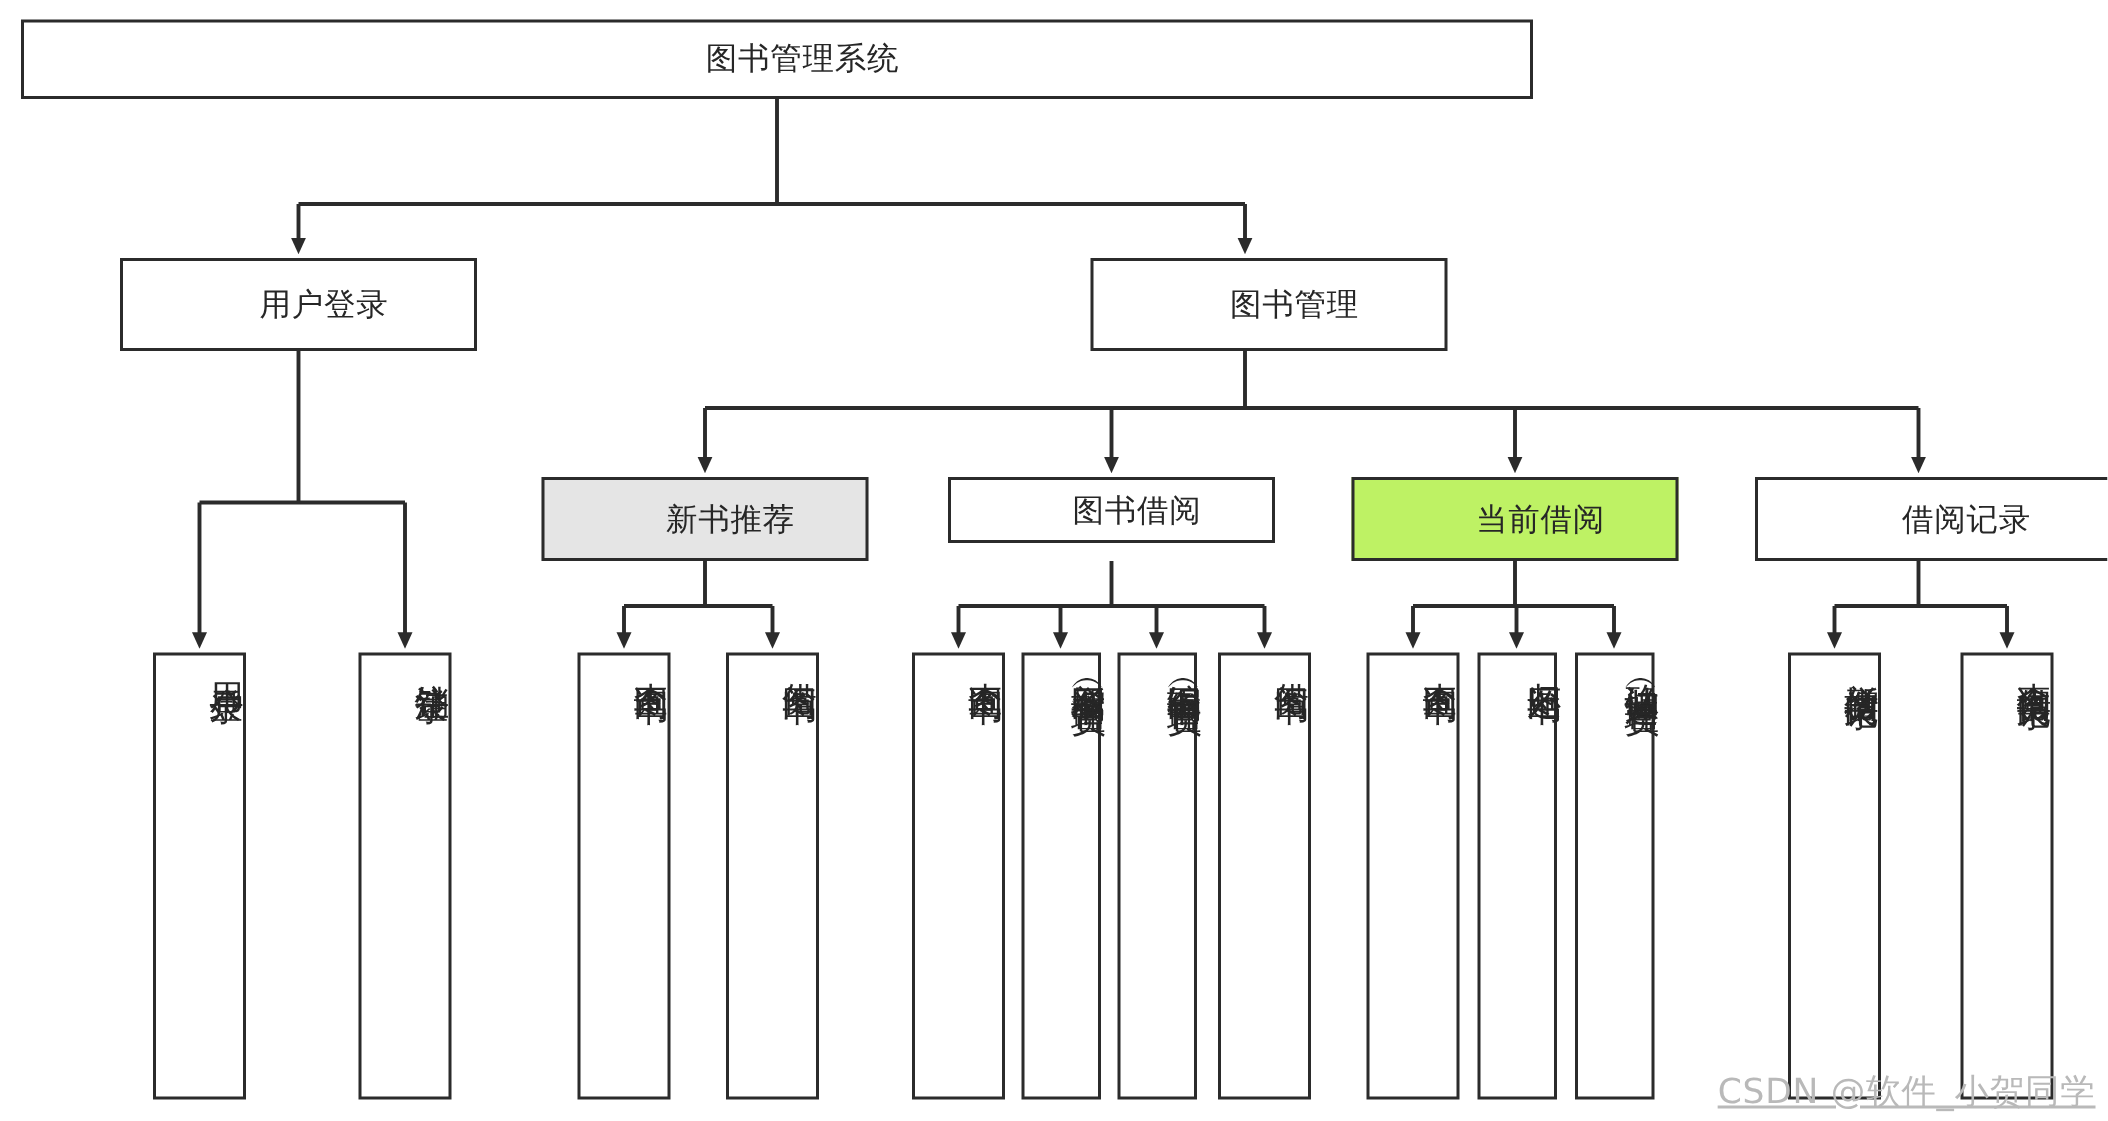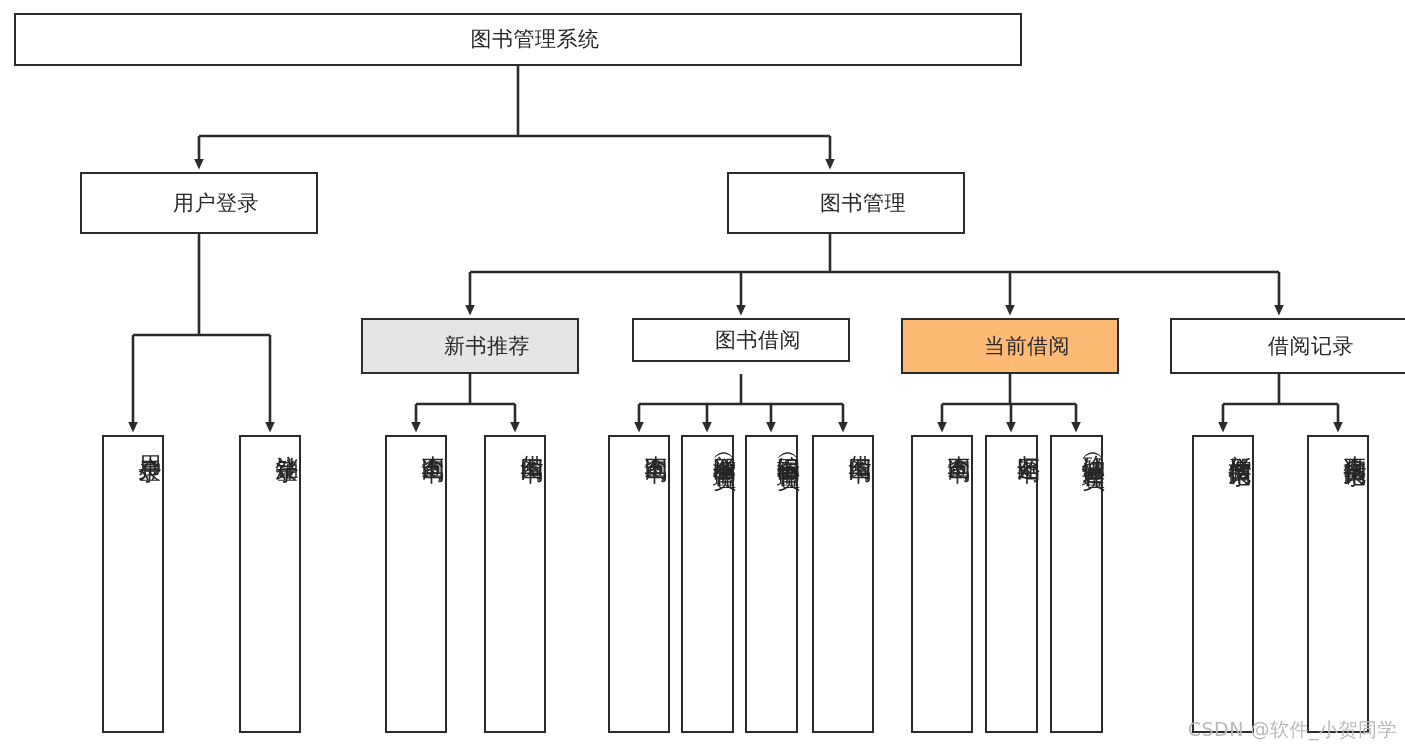--- a/index.html
+++ b/index.html
@@ -57,24 +57,25 @@
     text-orientation: upright;
     font-size: 23px;
     letter-spacing: 2px;
     line-height: 1;
     margin: 0 auto;
   }
   .watermark {
     position: absolute;
     right: 8px;
     bottom: 4px;
-    font-size: 19px;
+    font-size: 23px;
     color: #b9b9b9;
     letter-spacing: 0.5px;
     white-space: nowrap;
+    text-decoration: underline;
   }
 </style>
 </head>
 <body>
 
 <div id="canvas">
 
   <svg id="edges" viewBox="0 0 1405 747" width="1405" height="747">
     <defs>
       <marker id="arrow" markerWidth="11" markerHeight="11" refX="1.5" refY="5" orient="auto" markerUnits="userSpaceOnUse">
@@ -134,21 +135,21 @@
       </div>
       <div class="node horiz" style="left: 711px; top: 172px; width: 238px; height: 62px; border-color: rgb(43, 43, 43); background: rgb(255, 255, 255); color: rgb(38, 38, 38); margin-left: 16px;">
         <span class="lbl">图书管理</span>
       </div>
       <div class="node horiz" style="left: 361px; top: 318px; width: 218px; height: 56px; border-color: rgb(43, 43, 43); background: #e5e5e5; color: rgb(38, 38, 38);">
         <span class="lbl">新书推荐</span>
       </div>
       <div class="node horiz" style="left: 632px; top: 318px; width: 218px; height: 44px; border-color: rgb(43, 43, 43); background: rgb(255, 255, 255); color: rgb(38, 38, 38);">
         <span class="lbl">图书借阅</span>
       </div>
-      <div class="node horiz" style="left: 901px; top: 318px; width: 218px; height: 56px; border-color: rgb(43, 43, 43); background: #fdba74; color: rgb(38, 38, 38);">
+      <div class="node horiz" style="left: 901px; top: 318px; width: 218px; height: 56px; border-color: rgb(43, 43, 43); background: #bef264; color: rgb(38, 38, 38);">
         <span class="lbl">当前借阅</span>
       </div>
       <div class="node horiz" style="left: 1170px; top: 318px; width: 248px; height: 56px; border-color: rgb(43, 43, 43); background: rgb(255, 255, 255); color: rgb(38, 38, 38);">
         <span class="lbl">借阅记录</span>
       </div>
       <div class="node vert" style="left: 102px; top: 435px; width: 62px; height: 298px; border-color: rgb(43, 43, 43); background: rgb(255, 255, 255); color: rgb(38, 38, 38);">
         <span class="lbl">用户登录</span>
       </div>
       <div class="node vert" style="left: 239px; top: 435px; width: 62px; height: 298px; border-color: rgb(43, 43, 43); background: rgb(255, 255, 255); color: rgb(38, 38, 38);">
         <span class="lbl">注销登录</span>

